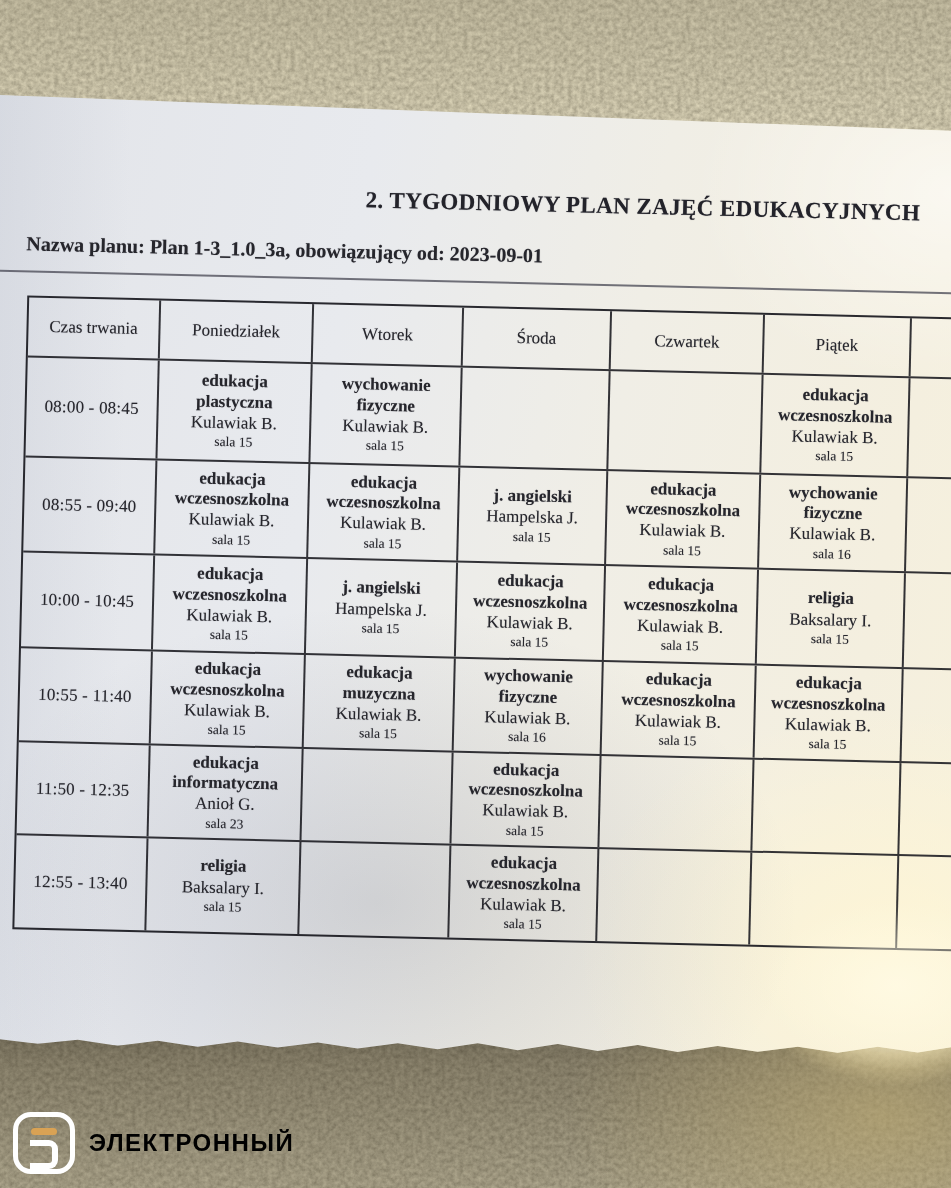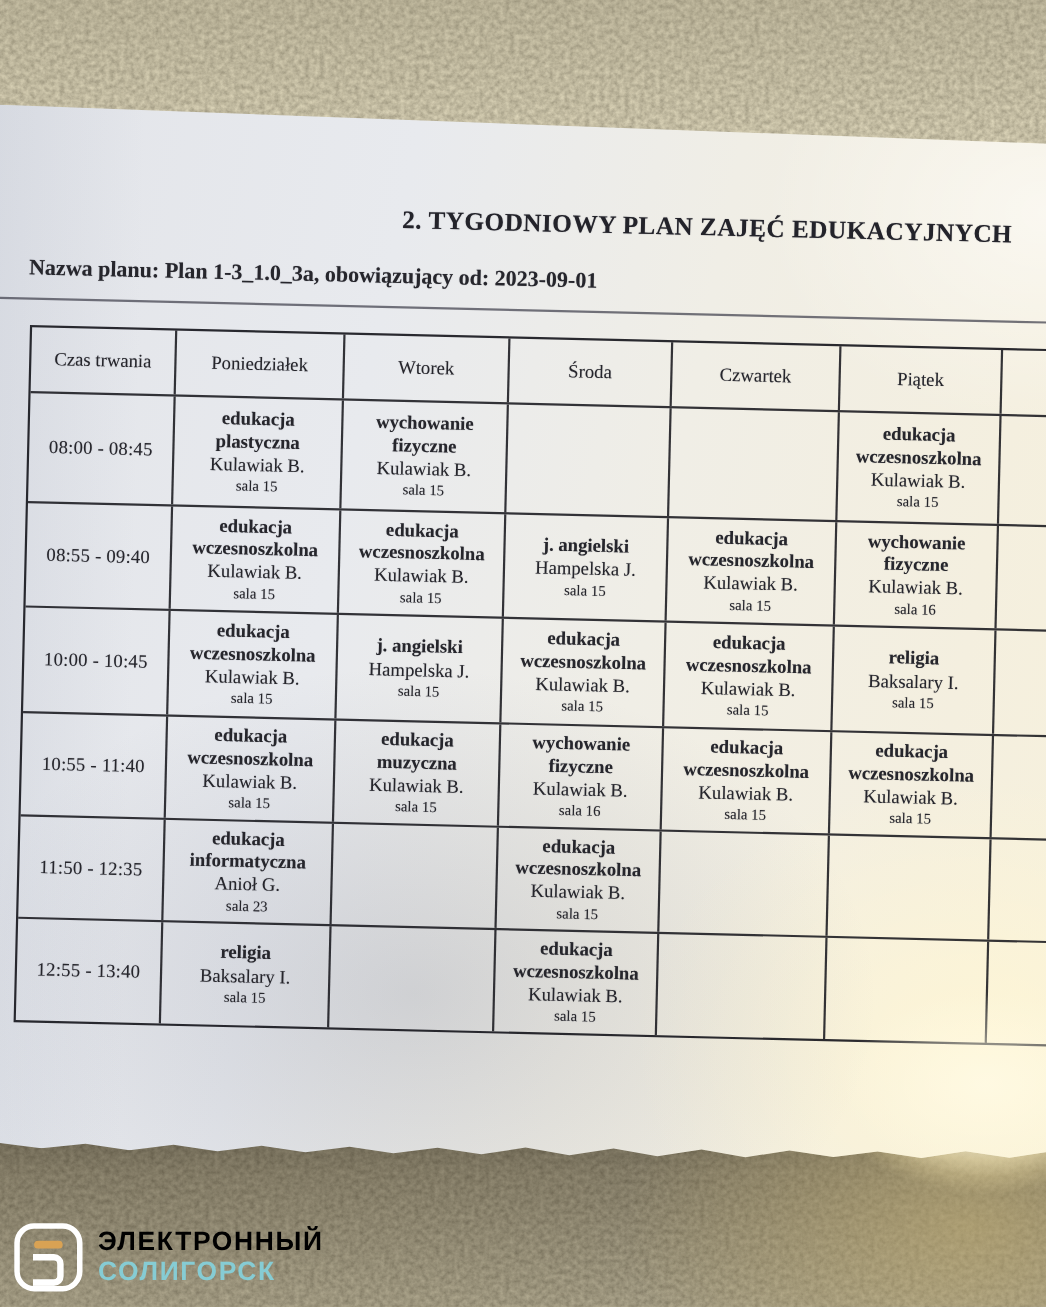--- a/index.html
+++ b/index.html
@@ -290,15 +290,14 @@
 
 <div class="sun-wash"></div>
 
 <div class="wm">
   <div class="wm-icon">
     <div class="wm-bar"></div>
     <div class="wm-e"></div>
   </div>
   <div class="wm-text">
     <div class="wm-line1">ЭЛЕКТРОННЫЙ</div>
-    <div class="wm-line2">СОЛИГОРСК</div>
   </div>
 </div>
 
 </body></html>

